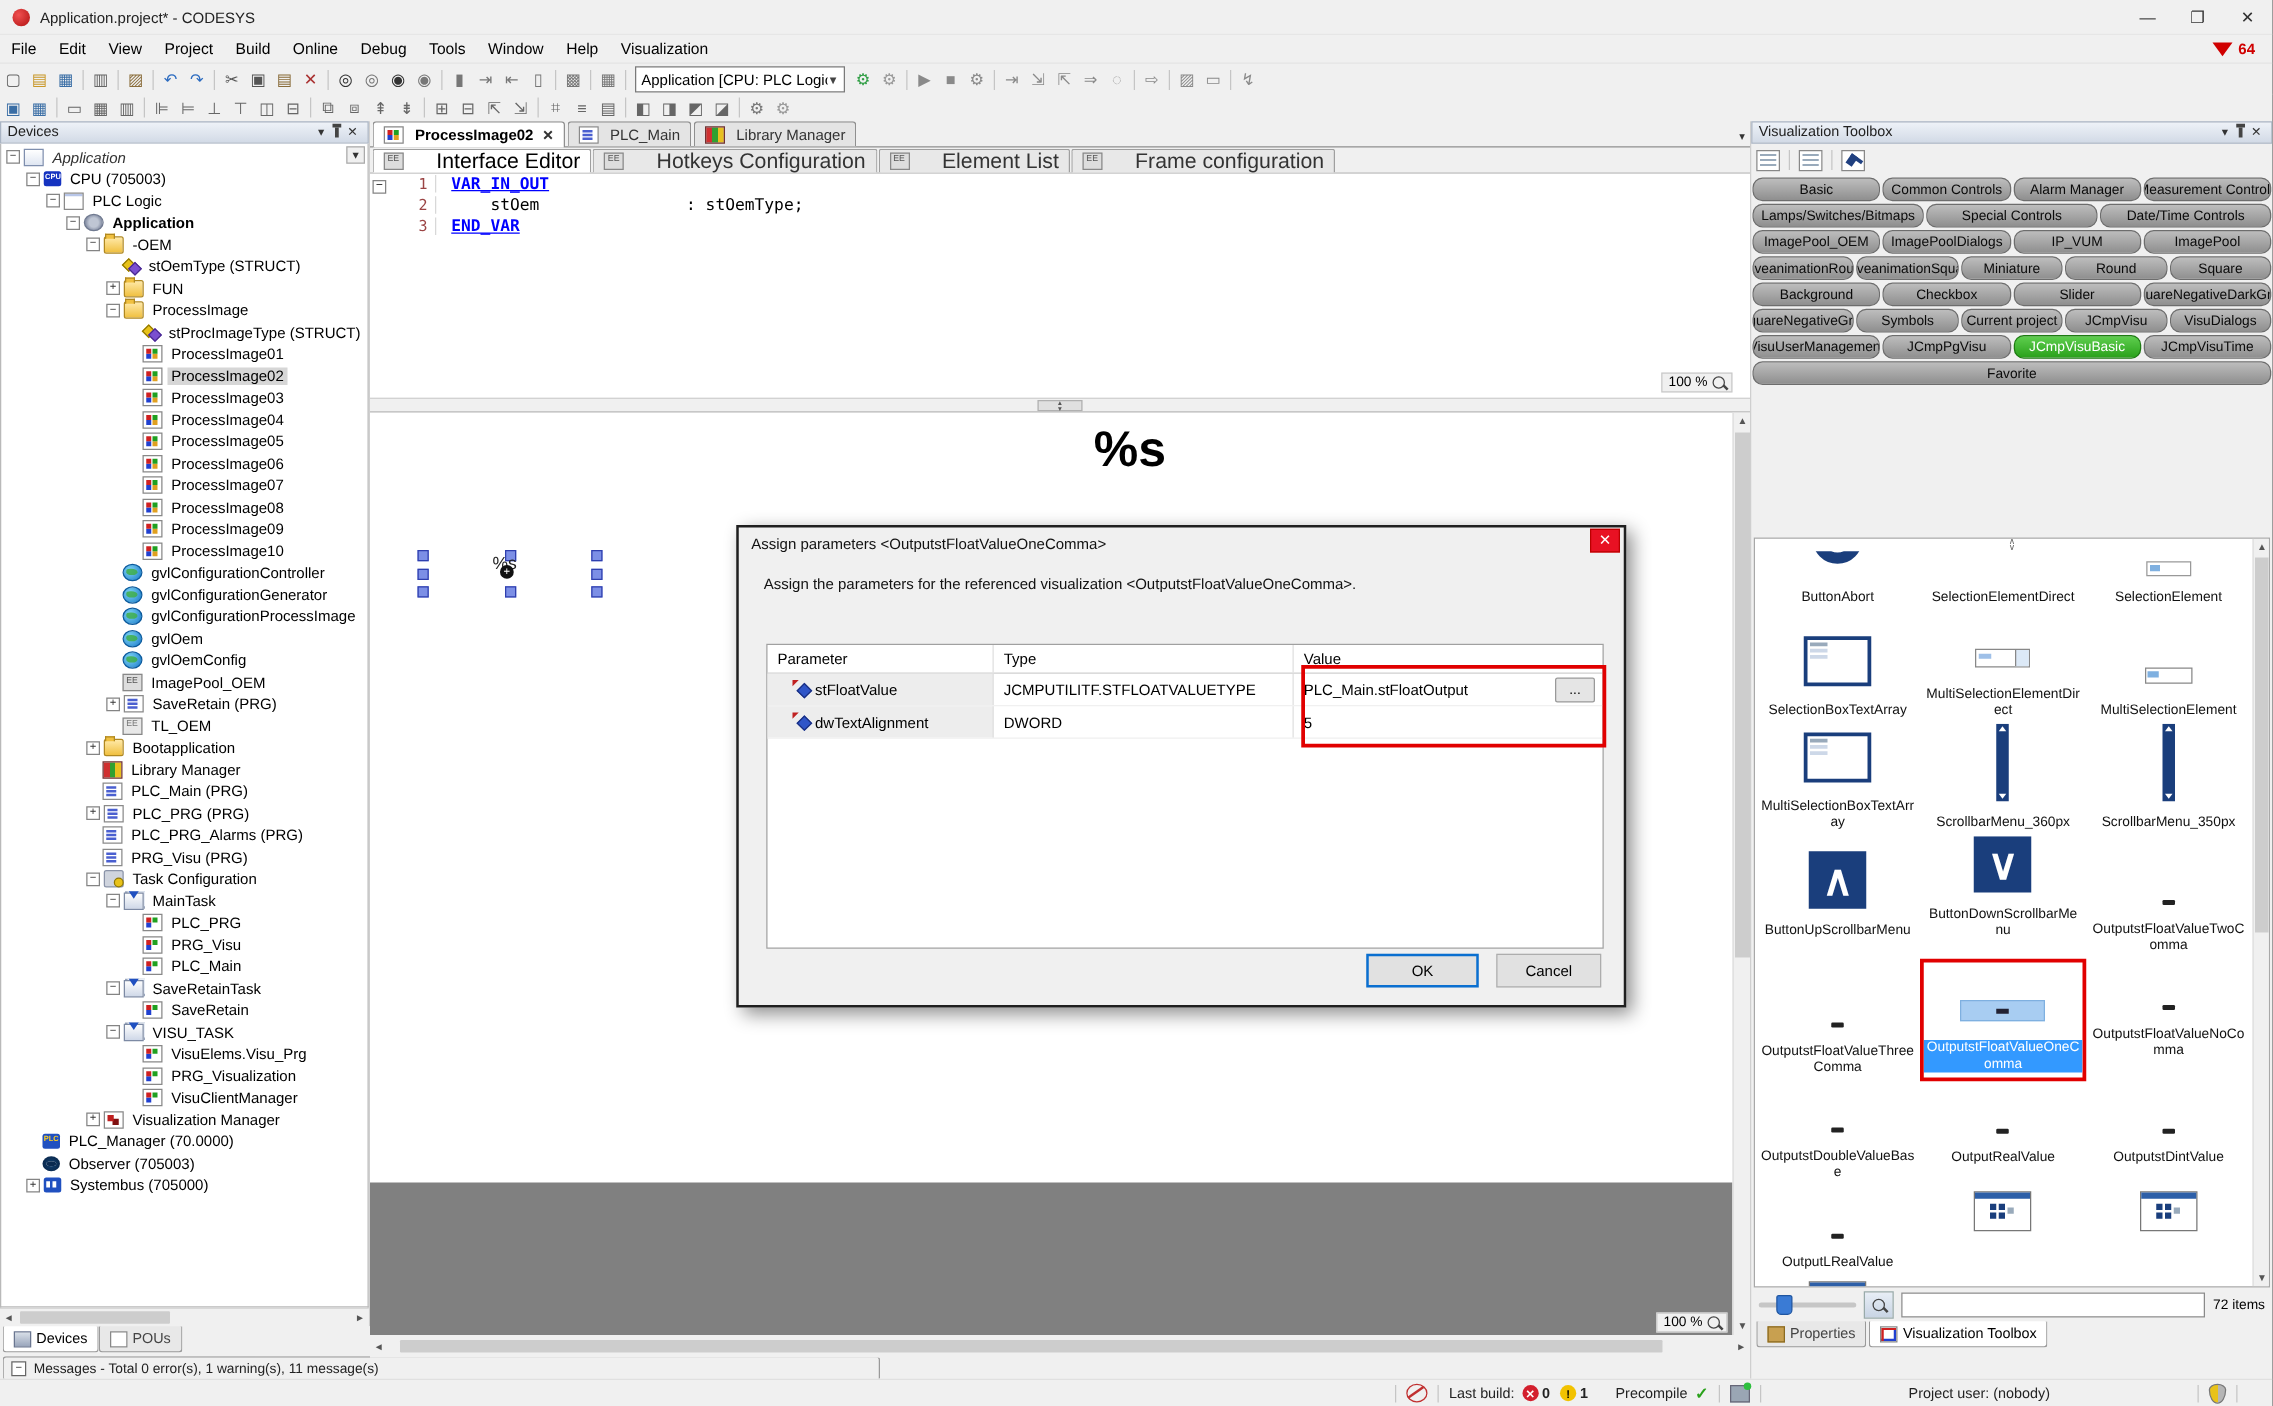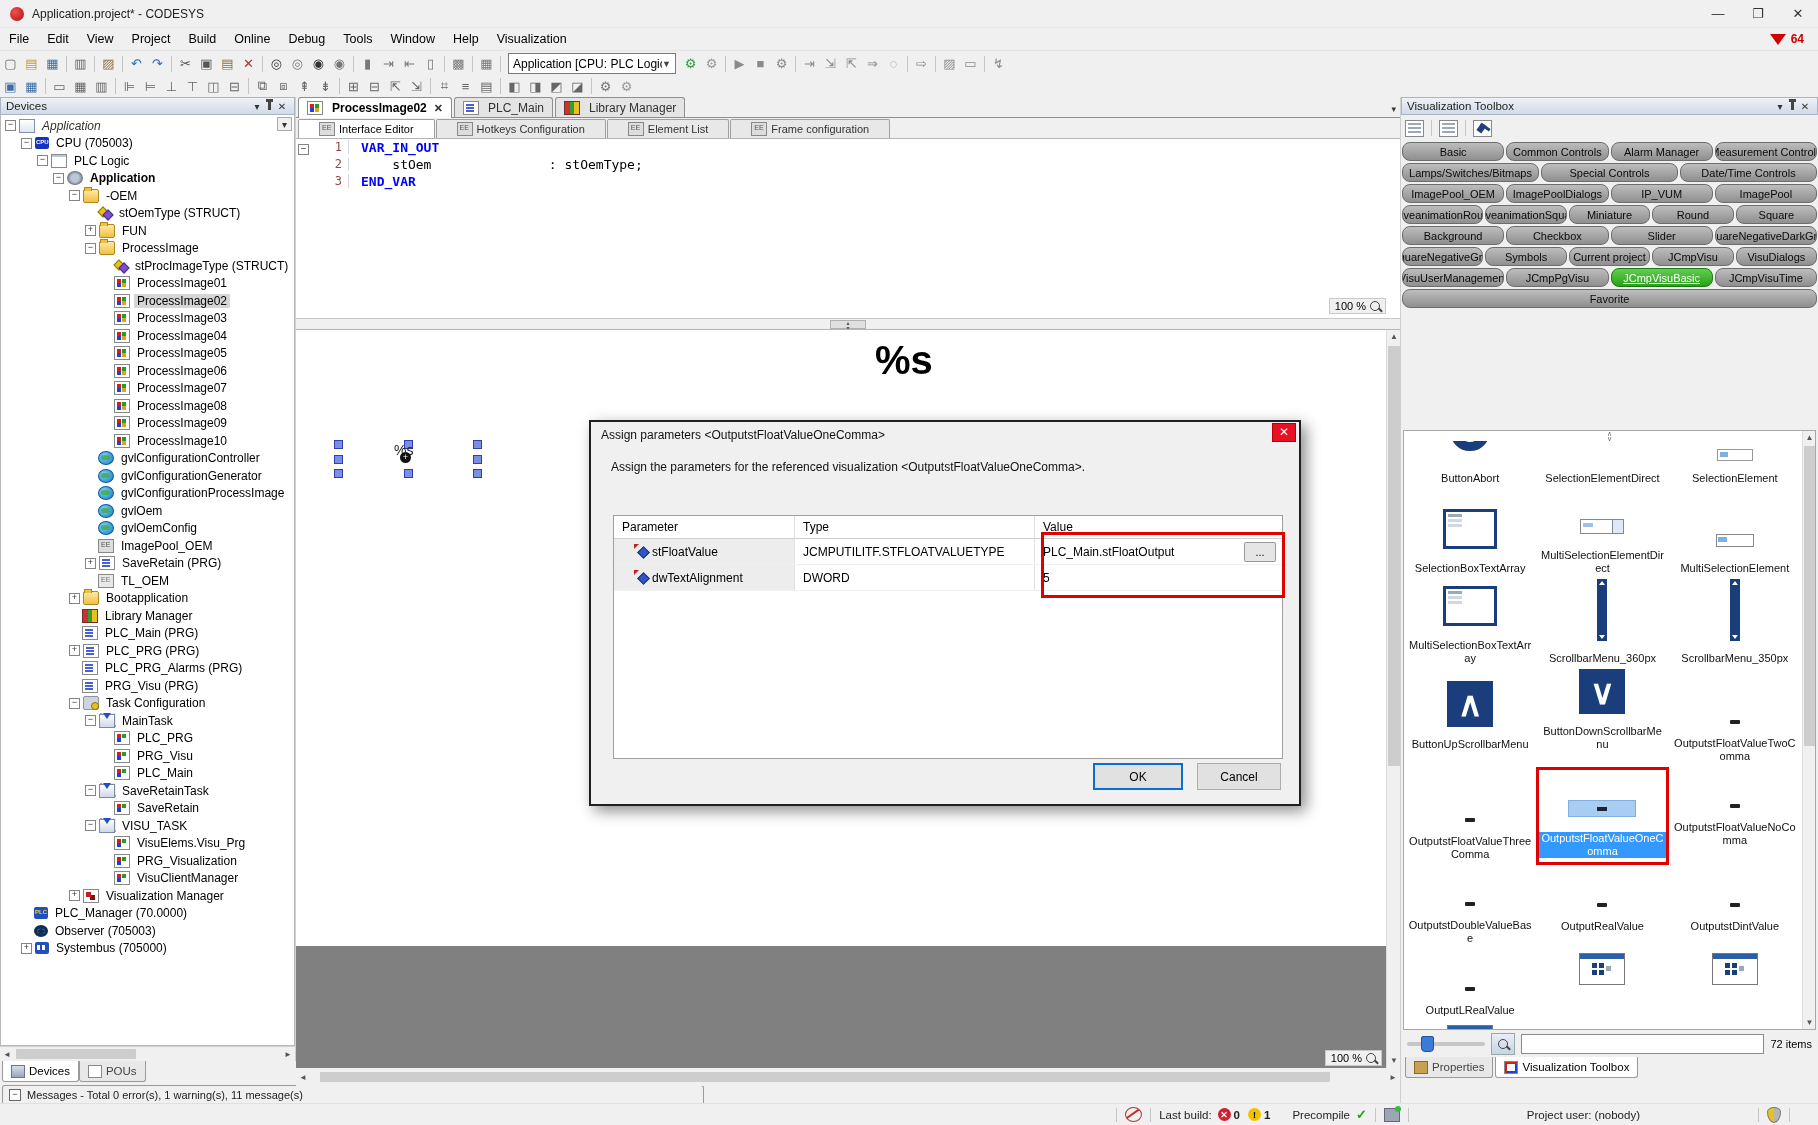--- a/index.html
+++ b/index.html
@@ -96,28 +96,28 @@
   #messages{left:2px;top:1085px;width:702px;height:18px;background:#f0f0f0;border:1px solid #9a9a9a;border-bottom:none;border-radius:3px 3px 0 0;display:flex;align-items:center;gap:6px;padding:0 6px;font-size:11px;color:#222;box-sizing:border-box;}
   .boxminus{width:10px;height:10px;border:1px solid #666;background:#fff;font-size:9px;line-height:8px;text-align:center;color:#333;}
   
   #center{left:296px;top:97px;width:1104px;height:989px;display:flex;flex-direction:column;background:#f0f0f0;}
   #etabbar{height:20px;display:flex;align-items:flex-end;background:#f0f0f0;position:relative;border-bottom:1px solid #8f8f8f;}
   .etab{display:flex;align-items:center;gap:5px;height:19px;padding:0 8px;font-size:12px;border:1px solid #8f8f8f;border-bottom:none;border-radius:3px 3px 0 0;margin-left:2px;background:#e4e4e4;color:#333;}
   .etab.active{background:#fff;font-weight:bold;color:#000;height:20px;margin-bottom:-1px;}
   .etab .x{font-size:11px;font-weight:bold;color:#333;margin-left:2px;}
   #etab-more{margin-left:auto;margin-right:4px;margin-bottom:3px;font-size:9px;color:#333;}
   #subtabbar{height:20px;display:flex;align-items:flex-end;background:#f0f0f0;padding-left:2px;border-bottom:1px solid #b5b5b5;}
-  .stab{display:flex;align-items:center;gap:0;height:18px;padding:0 20px;font-size:11px;border:1px solid #9f9f9f;border-bottom:none;border-radius:2px 2px 0 0;margin-right:1px;background:#e8e8e8;color:#333;}
+  .stab{display:flex;align-items:center;gap:22px;height:18px;padding:0 8px;font-size:17px;border:1px solid #9f9f9f;border-bottom:none;border-radius:2px 2px 0 0;margin-right:1px;background:#e8e8e8;color:#333;}
   .stab.active{background:#fff;color:#000;}
   #code{height:180px;background:#fff;position:relative;font-family:"DejaVu Sans Mono","Liberation Mono",monospace;font-size:13px;}
   .cline{height:17px;display:flex;align-items:center;}
   .cfold{width:18px;text-align:center;flex:none;}
   .cnum{width:28px;text-align:right;color:#9b4444;padding-right:6px;flex:none;border-right:1px solid #d8d8d8;font-size:12px;}
   .ctext{white-space:pre;padding-left:12px;}
-  .kw{color:#0000ff;font-weight:bold;}
+  .kw{color:#0000ff;font-weight:bold;text-decoration:underline;}
   .pl{color:#000;}
   #code-zoom{position:absolute;right:14px;bottom:4px;display:flex;align-items:center;gap:4px;background:#f0f0f0;border:1px solid #c9c9c9;padding:1px 5px;font-size:11px;font-family:"Liberation Sans",sans-serif;}
   .lens{width:8px;height:8px;border:1.6px solid #444;border-radius:50%;position:relative;}
   .lens::after{content:"";position:absolute;left:7px;top:7px;width:5px;height:1.6px;background:#444;transform:rotate(45deg);}
   #splitter{height:10px;background:#f0f0f0;display:flex;align-items:center;justify-content:center;border-top:1px solid #c8c8c8;}
   #splitter .grab{width:34px;height:7px;background:#e0e0e0;border:1px solid #b0b0b0;font-size:6px;line-height:5px;text-align:center;color:#555;}
   #canvas{height:741px;background:#fff;position:relative;overflow:hidden;border-top:1px solid #b5b5b5;}
   #canvas-gray{position:absolute;left:0;right:14px;bottom:0;height:122px;background:#808080;}
   #canvas-heading{position:absolute;left:579px;top:8px;font-size:40px;font-weight:bold;color:#000;}
   .handle{position:absolute;width:9px;height:9px;background:#7c8fe6;border:1px solid #2f3fae;box-sizing:border-box;}
@@ -152,21 +152,21 @@
   #dlg-grip{position:absolute;right:3px;bottom:3px;width:8px;height:8px;box-shadow:6px 6px 0 -5px #888,3px 6px 0 -5px #888,6px 3px 0 -5px #888,0 6px 0 -5px #888,6px 0 0 -5px #888;}
   
   #right{left:1400px;top:97px;width:418px;height:1006px;background:#f0f0f0;display:flex;flex-direction:column;border-left:1px solid #cfcfcf;box-sizing:border-box;}
   #tb-tools{height:26px;display:flex;align-items:center;gap:4px;padding-left:4px;}
   .tbt{width:17px;height:15px;background:#fff;border:1px solid #888;position:relative;}
   .tbt::after{content:"";position:absolute;left:2px;top:2px;right:2px;bottom:2px;background:repeating-linear-gradient(#9ab 0 2px,#fff 2px 4px);}
   .tbt.hammer::after{background:none;border-left:6px solid #204080;border-top:3px solid #204080;left:4px;top:4px;transform:rotate(35deg);}
   #cats{padding:1px 1px 0 1px;}
   .catrow{display:flex;gap:2px;margin-bottom:2px;}
   .catbtn{flex:1;height:19px;border-radius:8px;background:linear-gradient(#bdbdbd,#8f8f8f);border:1px solid #6d6d6d;display:flex;align-items:center;justify-content:center;font-size:11px;color:#0a0a0a;white-space:nowrap;overflow:hidden;box-sizing:border-box;}
-  .catbtn.green{background:linear-gradient(#5fcf4f,#2aa11b);color:#fff;border-color:#1d7a12;text-decoration:underline;}
+  .catbtn.green{background:linear-gradient(#5fcf4f,#2aa11b);color:#fff;border-color:#1d7a12;}
   #tb-spacer{height:120px;}
   #items-area{height:600px;background:#fff;border:1px solid #a8a8a8;margin:0 2px;position:relative;overflow:hidden;box-sizing:border-box;}
   #items-split{position:absolute;left:50%;top:0;transform:translateX(-50%);font-size:7px;color:#666;line-height:5px;text-align:center;z-index:2;}
   #items-grid{display:grid;grid-template-columns:1fr 1fr 1fr;width:calc(100% - 14px);}
   .item{display:flex;flex-direction:column;align-items:center;justify-content:flex-end;gap:5px;padding-bottom:4px;overflow:hidden;position:relative;box-sizing:border-box;}
   .item .lbl{font-size:11px;line-height:13px;text-align:center;max-width:124px;word-break:break-all;color:#111;}
   .item.selected .lbl{background:#3399ff;color:#fff;padding:0 2px;}
   .item.redbox{border:3px solid #e10000;}
   .ic-dash{width:10px;height:4px;background:#222;border-radius:1px;margin-bottom:8px;}
   .ic-tinydash{width:34px;height:10px;background:#fff;border:1px solid #999;position:relative;margin-bottom:6px;}

